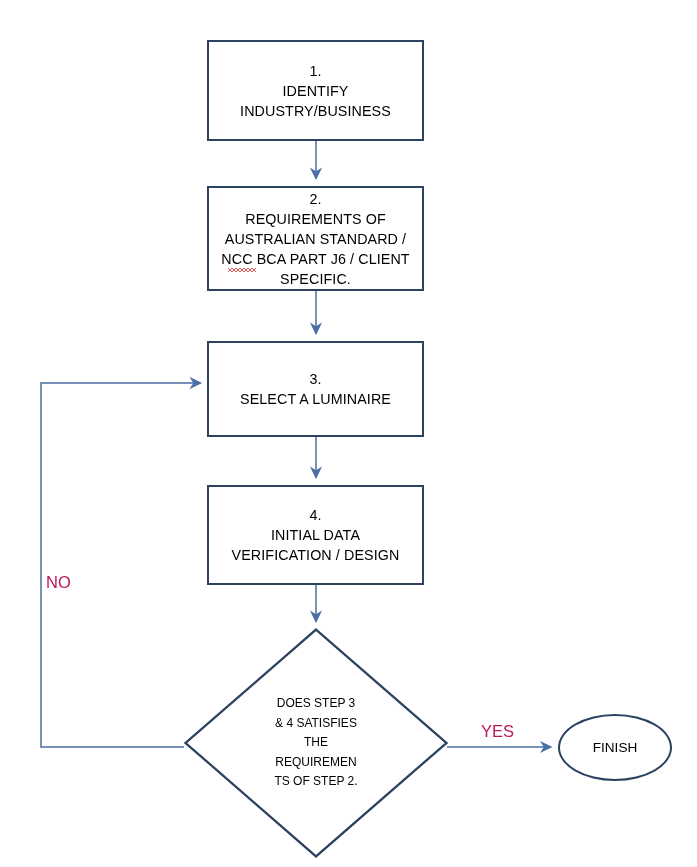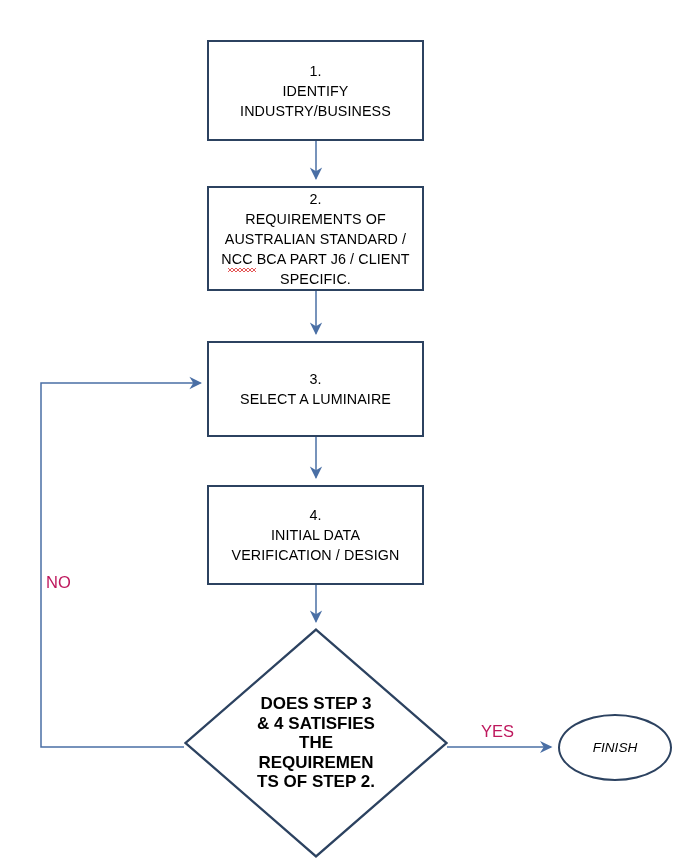--- a/index.html
+++ b/index.html
@@ -56,40 +56,38 @@
   .diamond-label {
     position: absolute;
     left: 0;
     top: 0;
     width: 100%;
     height: 100%;
     display: flex;
     align-items: center;
     justify-content: center;
     text-align: center;
-    font-size: 17px;
+    font-size: 12px;
     line-height: 19.5px;
     color: #000000;
     white-space: pre-line;
-    font-weight: bold;
   }
   
   #finish-terminator {
     position: absolute;
     box-sizing: border-box;
     background: #ffffff;
     border: 2.3px solid #2c4260;
     border-radius: 50%;
     display: flex;
     align-items: center;
     justify-content: center;
     text-align: center;
     font-size: 13.6px;
     color: #000000;
-    font-style: italic;
   }
   
   .edge-label {
     position: absolute;
     color: #be185d;
     font-size: 16.5px;
     white-space: nowrap;
   }
   
   .squiggle {

